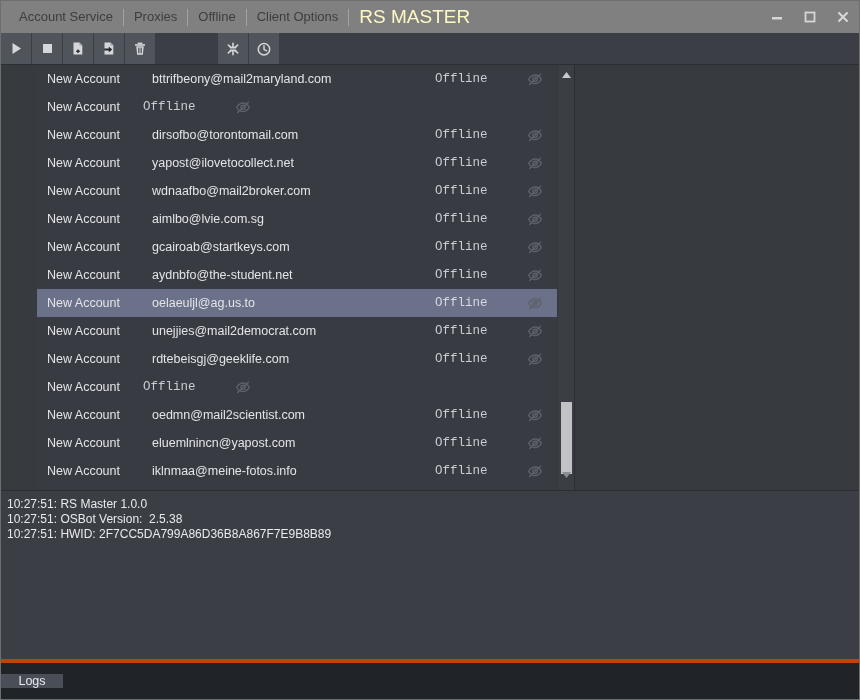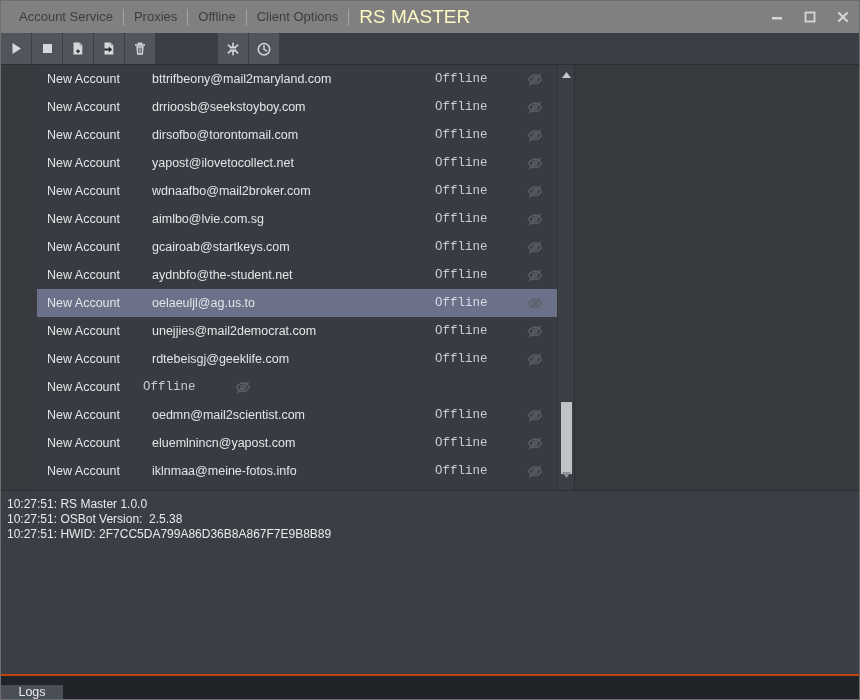--- a/index.html
+++ b/index.html
@@ -217,26 +217,26 @@
   .logline {
     color: #e8eaec;
     font-size: 12px;
     line-height: 15px;
     white-space: pre;
     font-family: "Liberation Sans", sans-serif;
   }
 
   
   .tabbar {
-    height: 25px;
+    height: 40px;
     flex: 0 0 auto;
     background: #202327;
     display: flex;
-    align-items: flex-end;
-    border-top: 2px solid #c2410c;
+    align-items: center;
+    border-top: 4px solid #c2410c;
     box-sizing: border-box;
   }
   .tab {
     width: 62px;
     display: flex;
     align-items: center;
     justify-content: center;
     background: #4a4f57;
     color: #e8eaec;
     font-size: 12.5px;
@@ -347,21 +347,20 @@
             <div class="c-eye">
               <svg width="16" height="16" viewBox="0 0 16 16">
                 <path d="M1.6 8.3 C3.6 5.2 6 4 8 4 C10 4 12.4 5.2 14.4 8.3 C12.4 11.4 10 12.6 8 12.6 C6 12.6 3.6 11.4 1.6 8.3 Z" fill="none" stroke="#5d6168" stroke-width="1.3"></path>
                 <circle cx="8" cy="8.3" r="2.2" fill="none" stroke="#5d6168" stroke-width="1.3"></circle>
                 <path d="M2.6 13.4 L13.4 3.2" stroke="#5d6168" stroke-width="1.4" stroke-linecap="round"></path>
               </svg>
             </div>
           </div>
           <div class="row">
             <div class="c-name">New Account</div>
-            <div class="c-email">drrioosb@seekstoyboy.com</div>
             <div class="c-status">Offline</div>
             <div class="c-eye">
               <svg width="16" height="16" viewBox="0 0 16 16">
                 <path d="M1.6 8.3 C3.6 5.2 6 4 8 4 C10 4 12.4 5.2 14.4 8.3 C12.4 11.4 10 12.6 8 12.6 C6 12.6 3.6 11.4 1.6 8.3 Z" fill="none" stroke="#5d6168" stroke-width="1.3"></path>
                 <circle cx="8" cy="8.3" r="2.2" fill="none" stroke="#5d6168" stroke-width="1.3"></circle>
                 <path d="M2.6 13.4 L13.4 3.2" stroke="#5d6168" stroke-width="1.4" stroke-linecap="round"></path>
               </svg>
             </div>
           </div>
           <div class="row">

